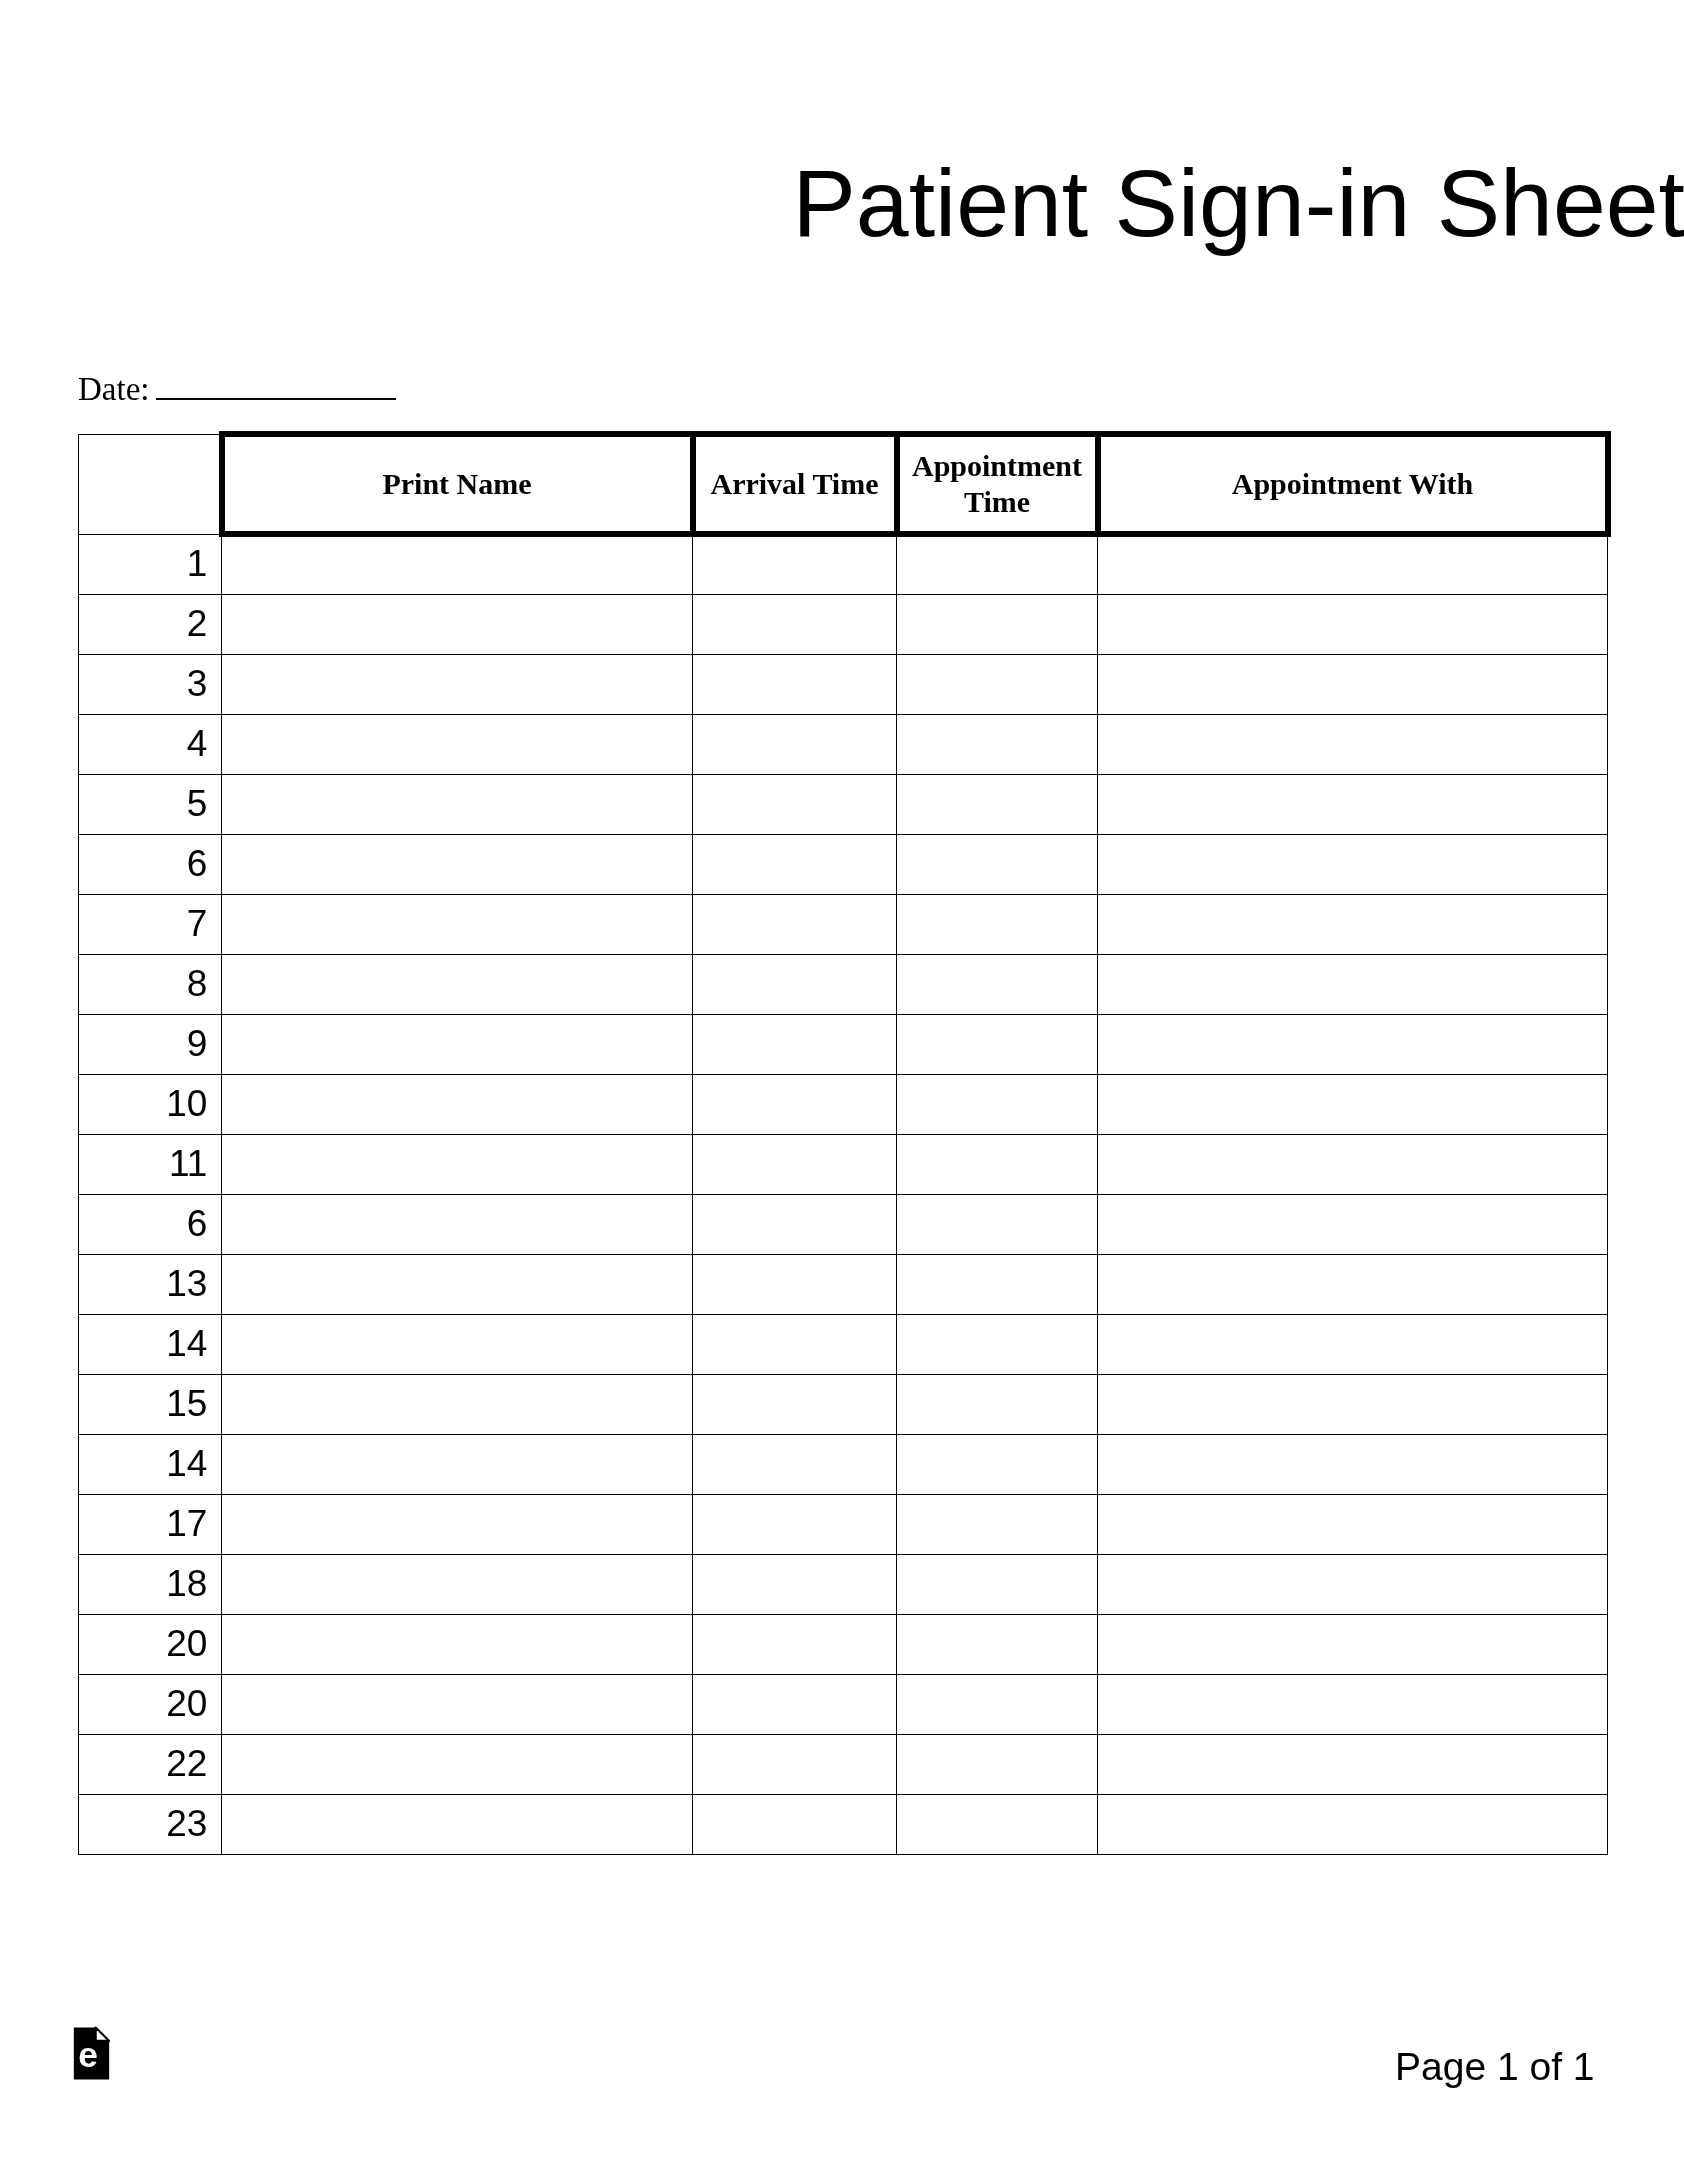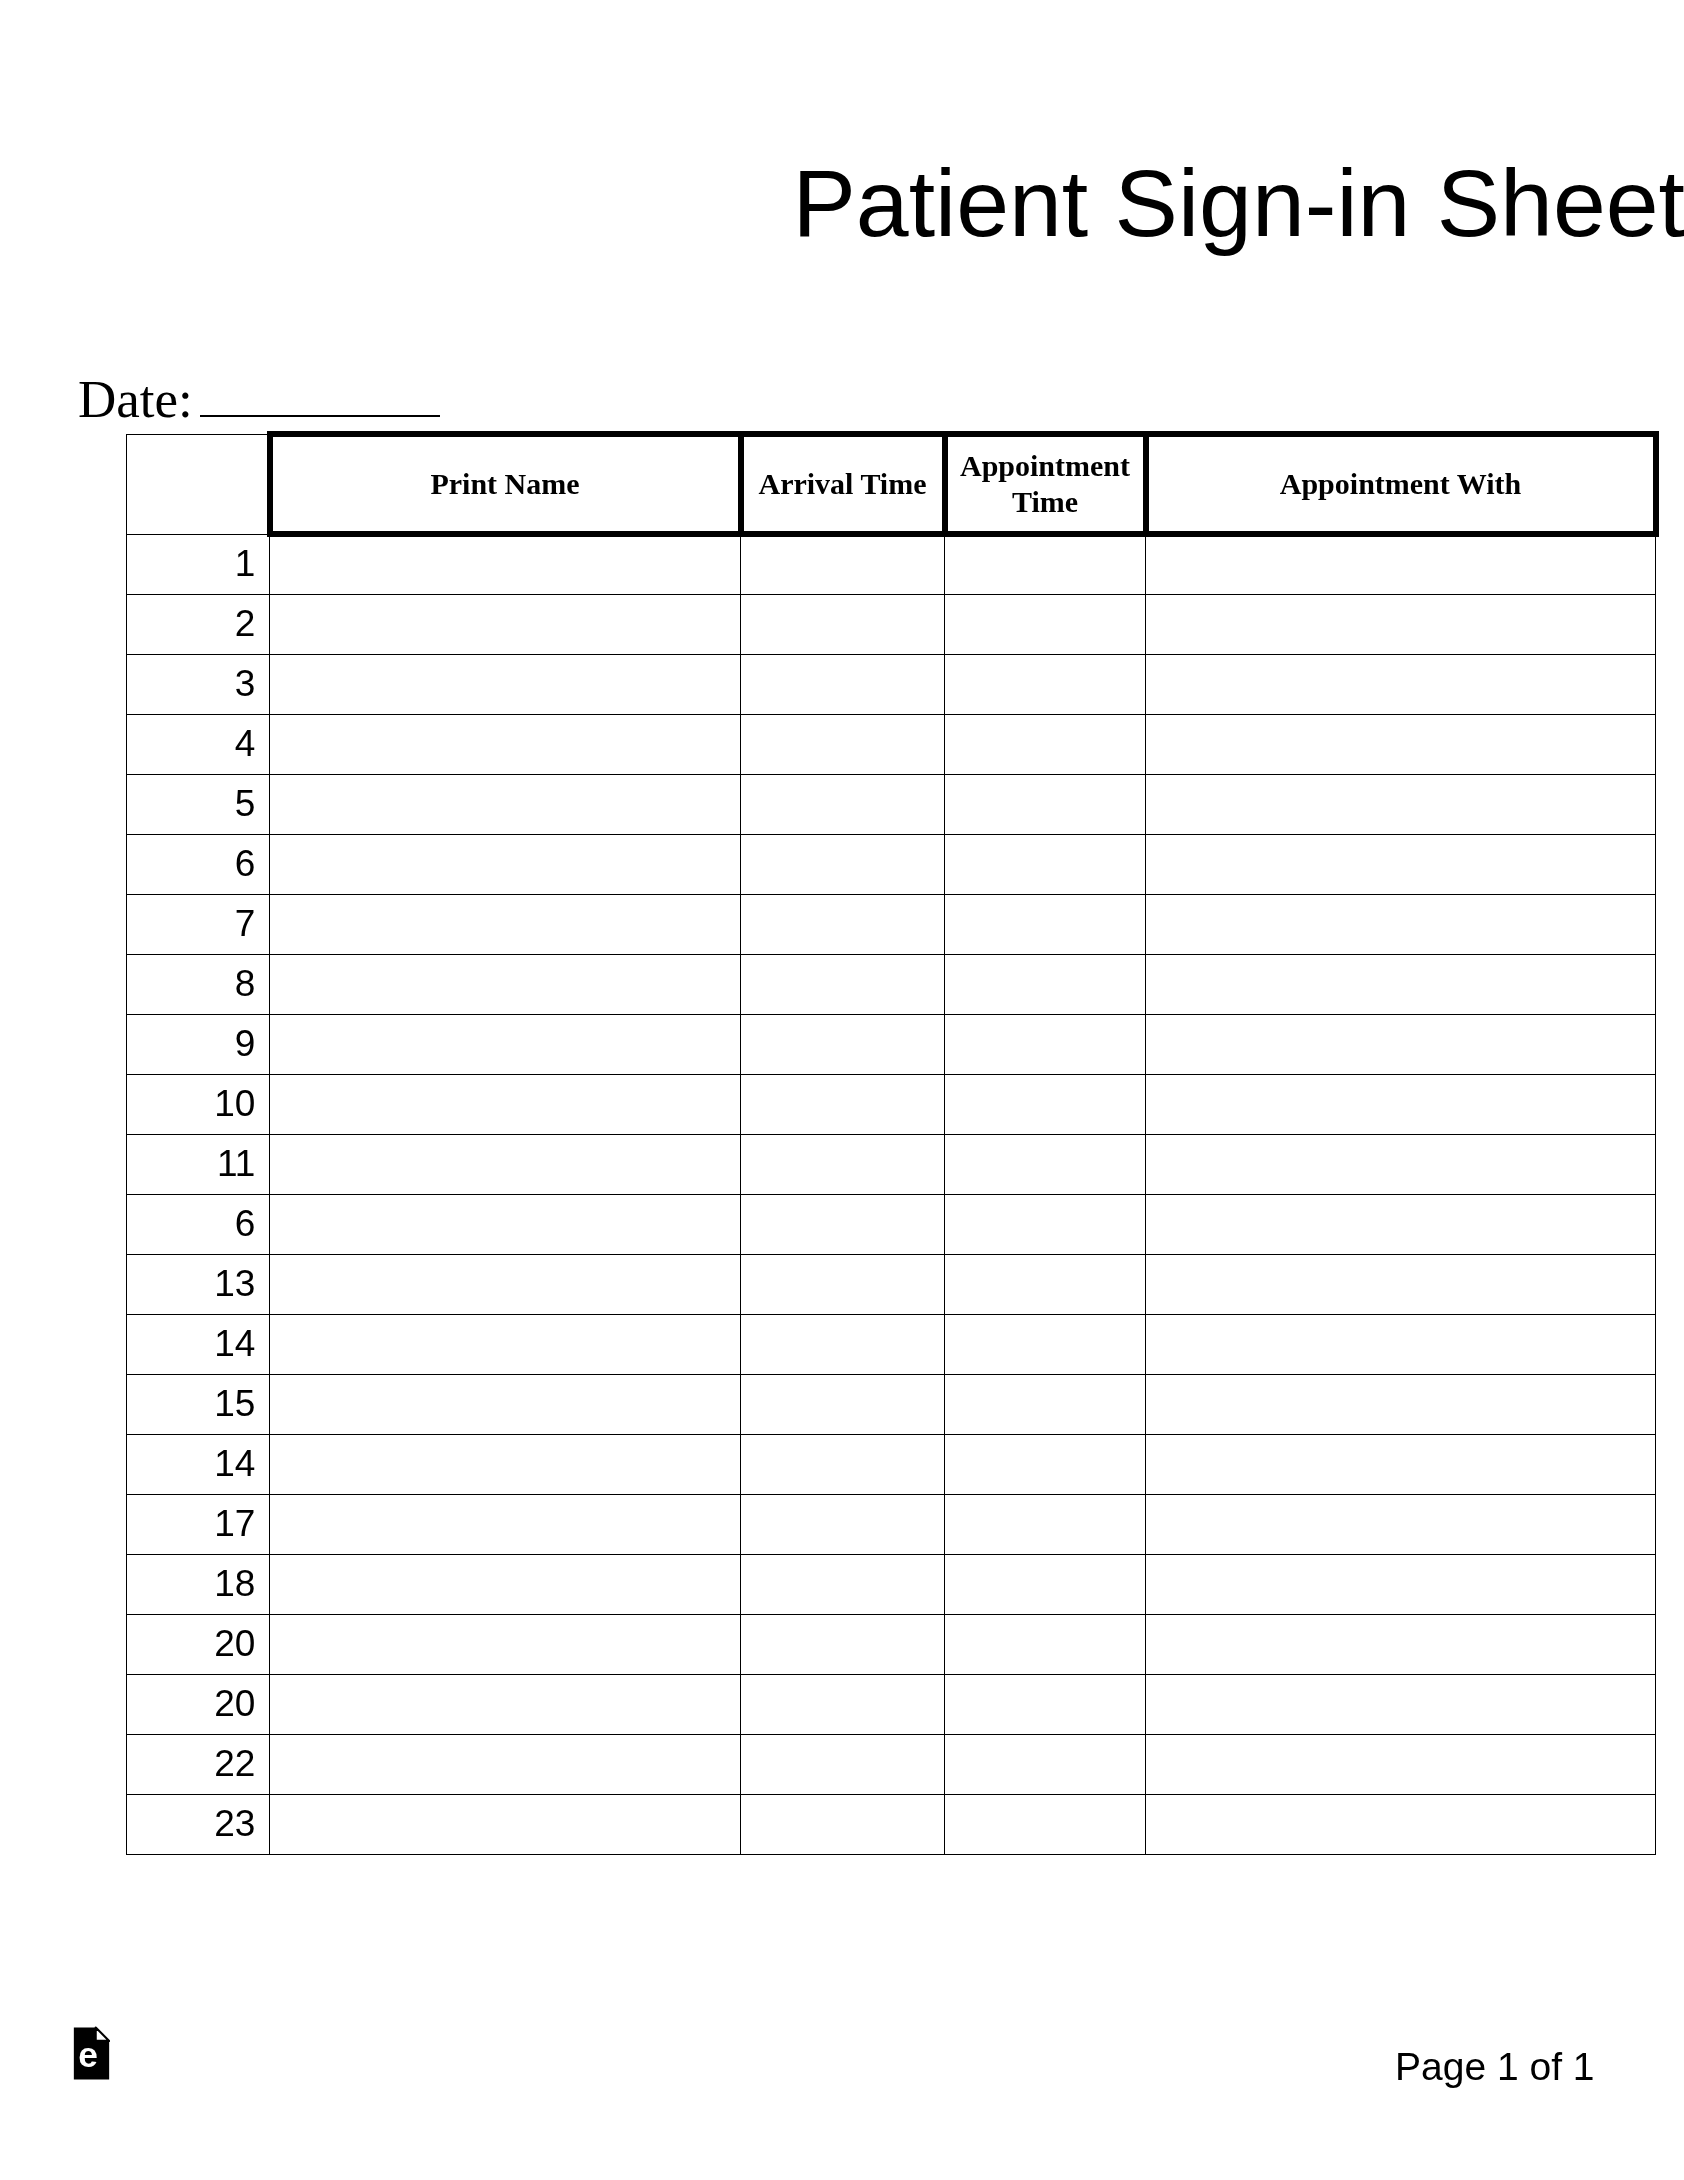--- a/index.html
+++ b/index.html
@@ -25,38 +25,37 @@
     letter-spacing: 0;
     color: #000000;
     white-space: nowrap;
   }
 
   .date-row {
     position: absolute;
     left: 78px;
     top: 373px;
     font-family: "Liberation Serif", serif;
-    font-size: 53px;
+    font-size: 33px;
     line-height: 1.0;
   }
   .date-underline {
     display: inline-block;
     width: 240px;
     border-bottom: 2.6px solid #000000;
     margin-left: 6.8px;
   }
 
   table.sign-in-table {
     position: absolute;
     left: 78px;
     top: 431px;
     width: 1529px;
     border-collapse: collapse;
     table-layout: fixed;
-    margin-left: 48px;
   }
   .sign-in-table thead tr { height: 100px; }
   .sign-in-table th {
     font-family: "Liberation Serif", serif;
     font-weight: bold;
     font-size: 30px;
     line-height: 1.2;
     text-align: center;
     vertical-align: middle;
     border: 6px solid #000000;

